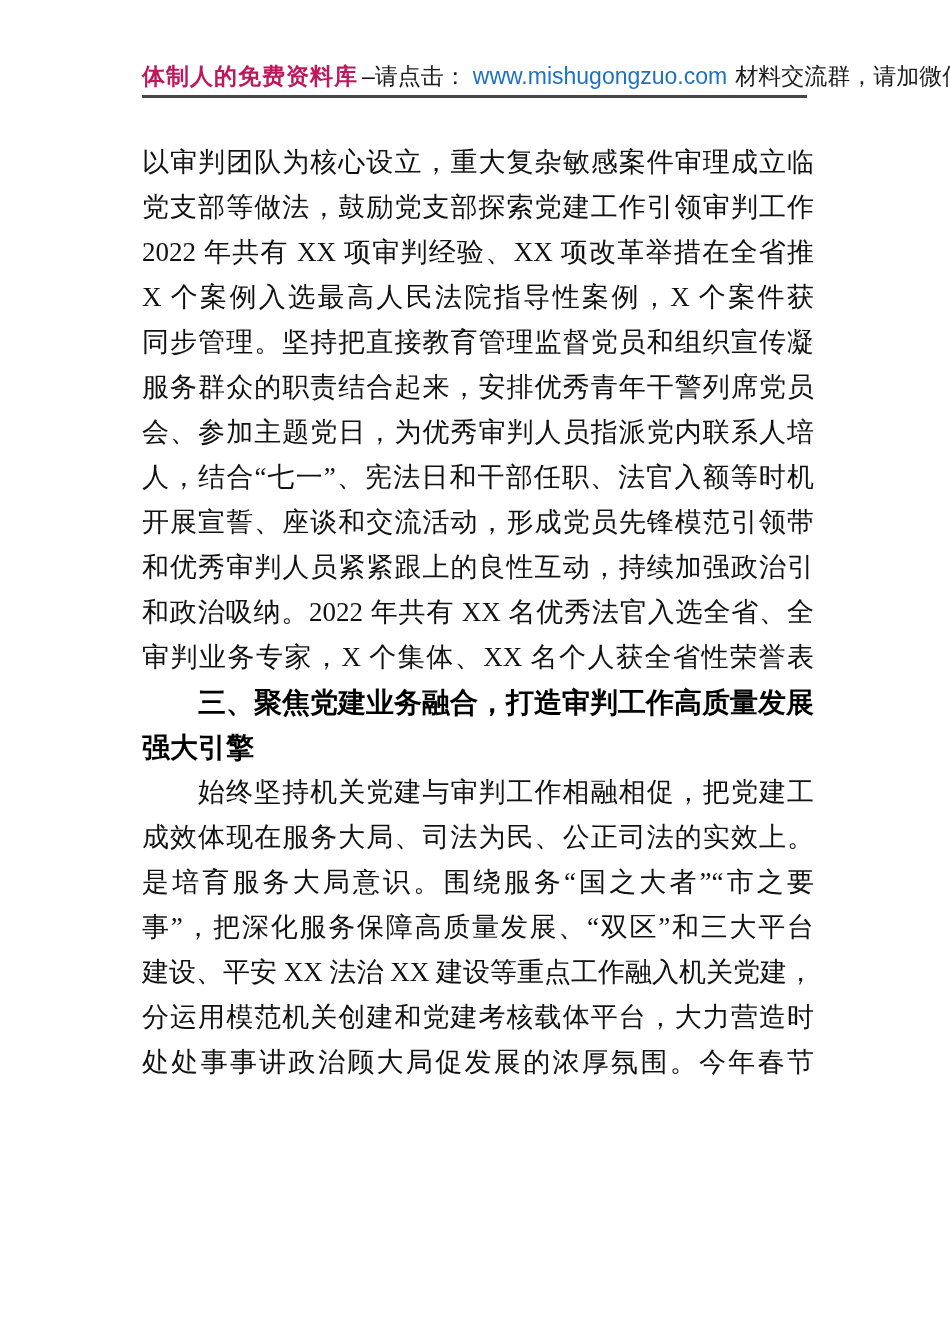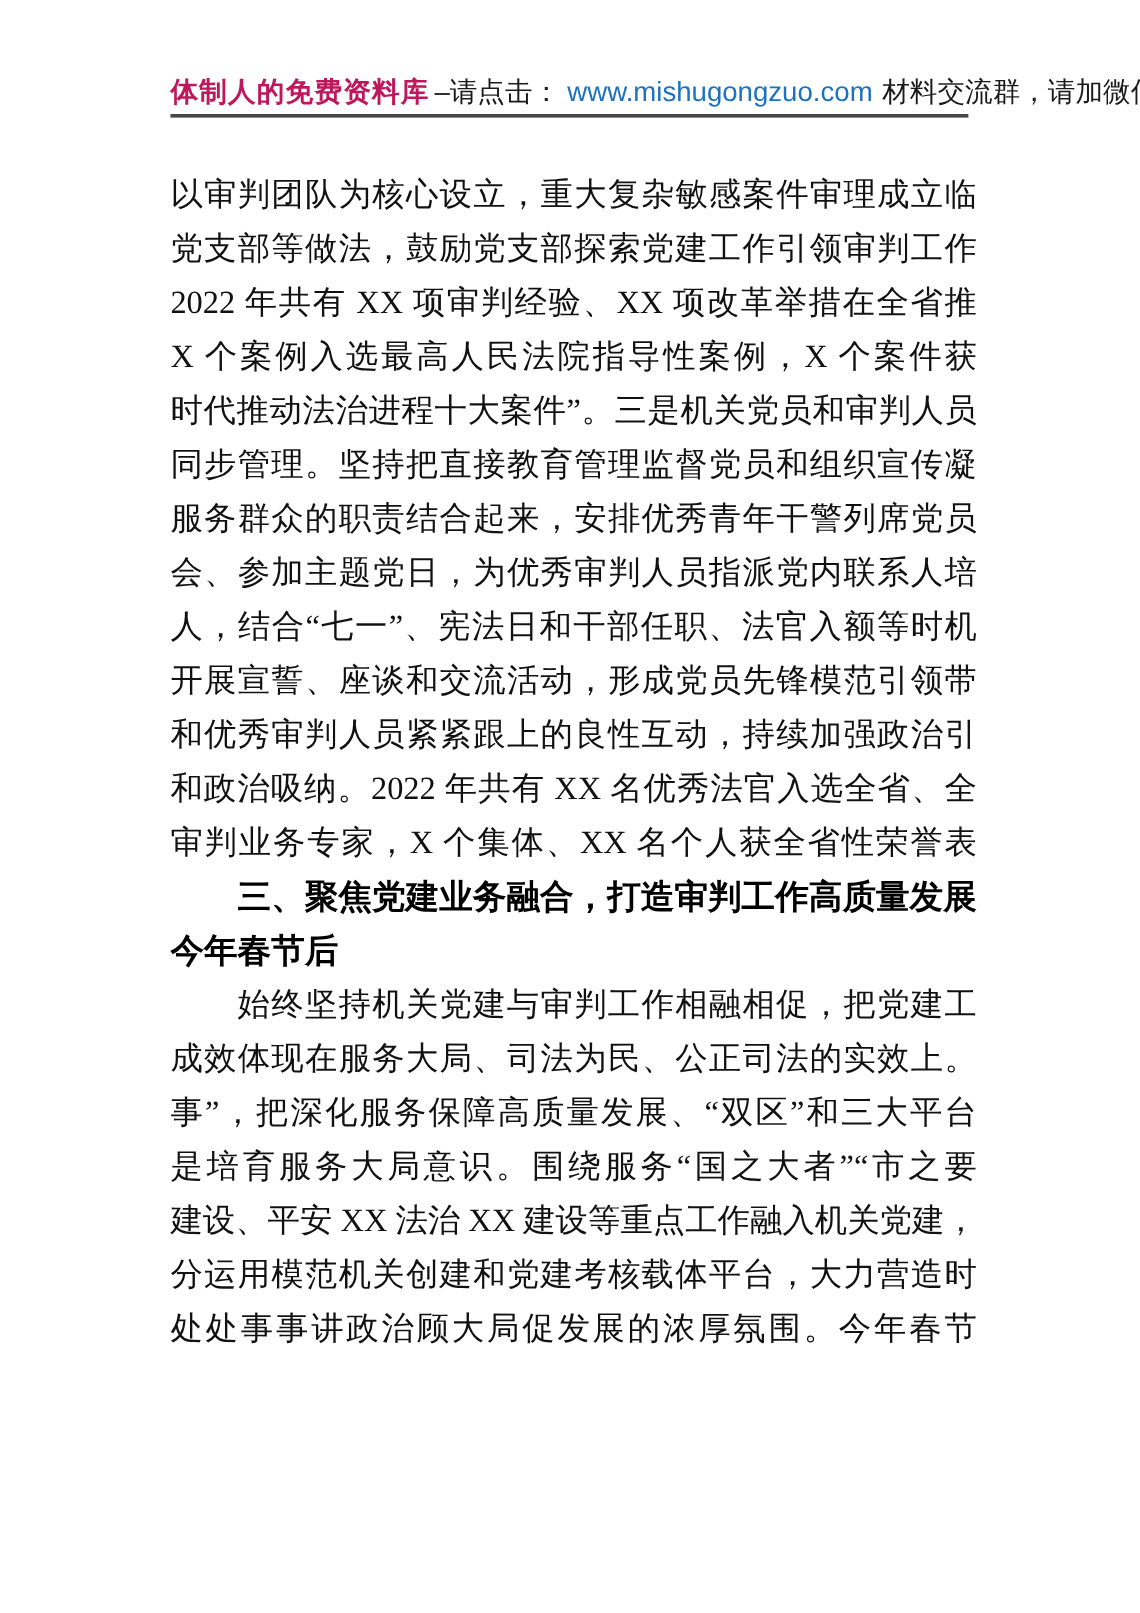--- a/index.html
+++ b/index.html
@@ -88,33 +88,32 @@
     <span class="brand" style="color: #be185d;">体制人的免费资料库</span><span class="prompt" style="color: rgb(26, 26, 26);">–请点击：</span><a class="url" style="color: rgb(29, 113, 193);">www.mishugongzuo.com</a><span class="suffix" style="color: rgb(26, 26, 26);">材料交流群，请加微信 tizhisiri</span>
   </div>
 
   <div class="header-rule" style="background: rgb(71, 71, 71);"></div>
 
   <div class="doc-body" id="doc-body">
       <div class="line body fill">以审判团队为核心设立，重大复杂敏感案件审理成立临时</div>
       <div class="line body fill">党支部等做法，鼓励党支部探索党建工作引领审判工作</div>
       <div class="line body fill">2022 年共有 XX 项审判经验、XX 项改革举措在全省推广，</div>
       <div class="line body fill">X 个案例入选最高人民法院指导性案例，X 个案件获评“新</div>
-      <div class="line body fill">时代推动法治进程十大案件”。三是机关党员和审判人员</div>
       <div class="line body fill">同步管理。坚持把直接教育管理监督党员和组织宣传凝聚</div>
       <div class="line body fill">服务群众的职责结合起来，安排优秀青年干警列席党员大</div>
       <div class="line body fill">会、参加主题党日，为优秀审判人员指派党内联系人培养</div>
       <div class="line body fill">人，结合“七一”、宪法日和干部任职、法官入额等时机</div>
       <div class="line body fill">开展宣誓、座谈和交流活动，形成党员先锋模范引领带动</div>
       <div class="line body fill">和优秀审判人员紧紧跟上的良性互动，持续加强政治引领</div>
       <div class="line body fill">和政治吸纳。2022 年共有 XX 名优秀法官入选全省、全市</div>
       <div class="line body fill">审判业务专家，X 个集体、XX 名个人获全省性荣誉表彰。</div>
       <div class="line heading indent fill">三、聚焦党建业务融合，打造审判工作高质量发展的</div>
-      <div class="line heading">今年春节后</div>
+      <div class="line heading">强大引擎</div>
       <div class="line body indent fill">始终坚持机关党建与审判工作相融相促，把党建工作</div>
       <div class="line body fill">成效体现在服务大局、司法为民、公正司法的实效上。一</div>
+      <div class="line body fill">是培育服务大局意识。围绕服务“国之大者”“市之要</div>
       <div class="line body fill">事”，把深化服务保障高质量发展、“双区”和三大平台</div>
-      <div class="line body fill">是培育服务大局意识。围绕服务“国之大者”“市之要</div>
       <div class="line body fill">建设、平安 XX 法治 XX 建设等重点工作融入机关党建，充</div>
       <div class="line body fill">分运用模范机关创建和党建考核载体平台，大力营造时时</div>
       <div class="line body fill">处处事事讲政治顾大局促发展的浓厚氛围。今年春节后，</div>
     </div>
 
 </div>
 
 </body></html>

